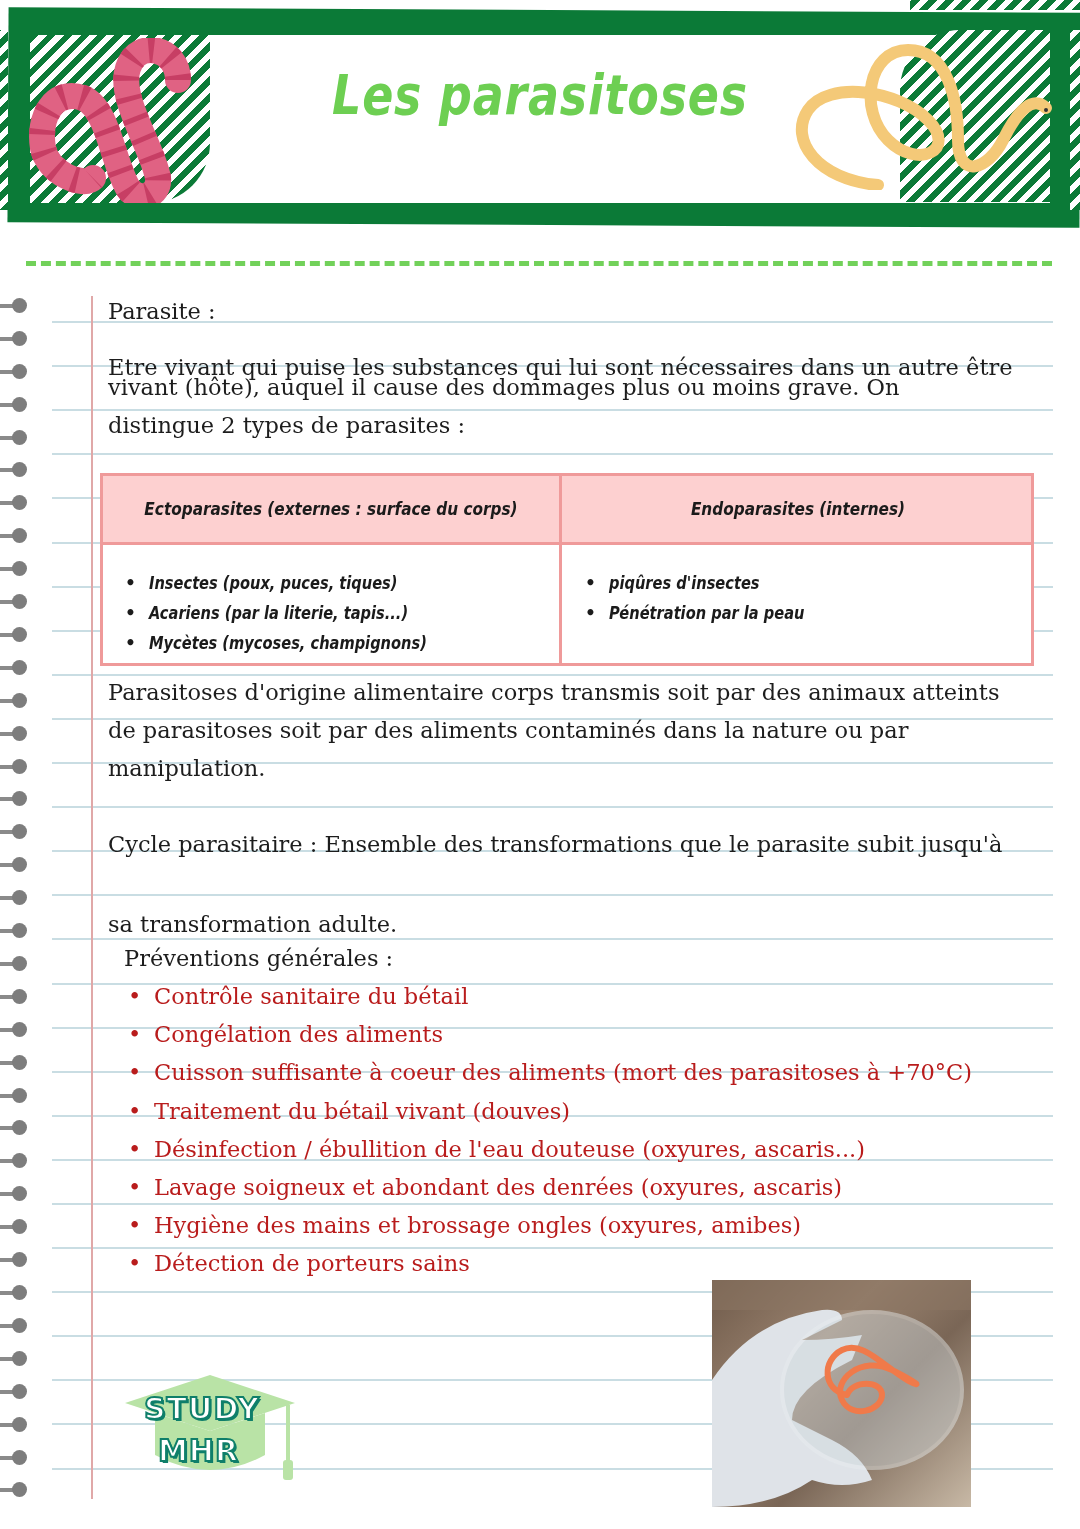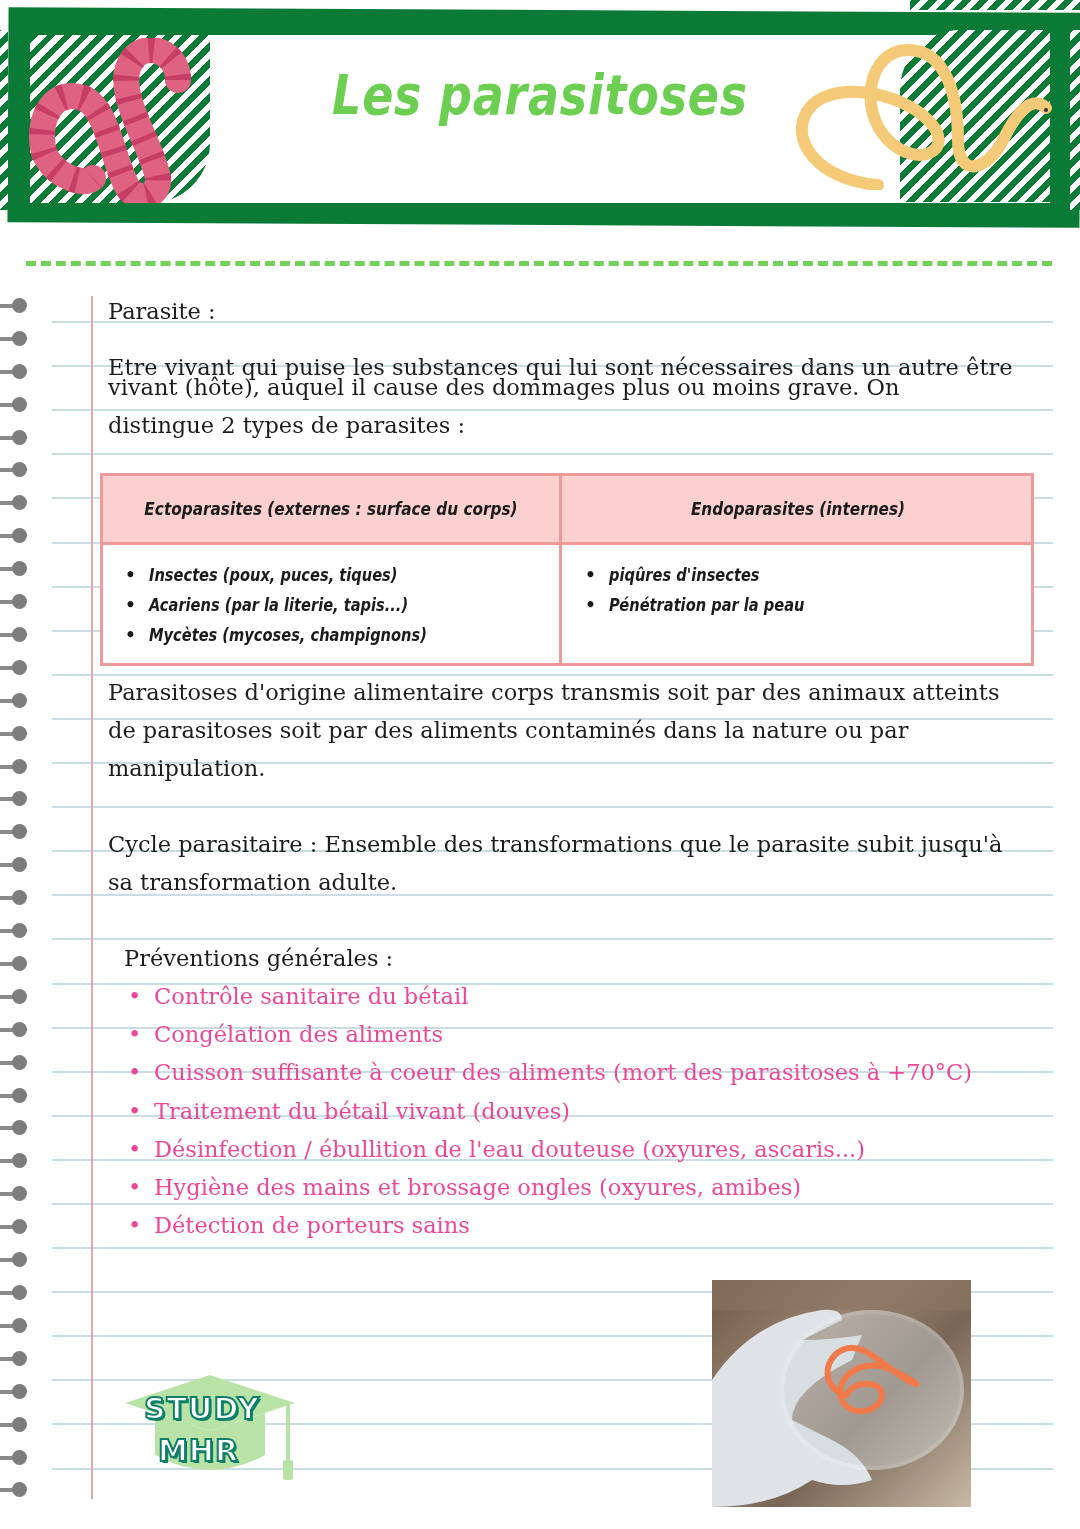--- a/index.html
+++ b/index.html
@@ -33,28 +33,28 @@
 
   .text { position:absolute; left:108px; font-size:22.5px; color:#1d1d1d; line-height:38px; white-space:nowrap; }
 
   
   .ptable { position:absolute; left:100px; top:473px; width:934px; height:193px; border:3px solid #ef9a9a; box-sizing:border-box; background:#fff; }
   .ptable .head { position:absolute; left:0; top:0; width:100%; height:66px; background:#fdd0d0; border-bottom:3px solid #ef9a9a; }
   .ptable .vsep { position:absolute; left:456px; top:0; width:3px; height:100%; background:#ef9a9a; }
   .ptable .hcell { position:absolute; top:0; height:66px; line-height:66px; text-align:center; font-family:"DejaVu Sans", sans-serif; font-style:italic; font-weight:bold; font-size:18px; color:#1b1b1b; }
   .ptable .hcell.left { left:0; width:456px; transform:scaleX(0.85); }
   .ptable .hcell.right { left:459px; width:472px; transform:scaleX(0.85); }
-  .ptable ul { position:absolute; top:84px; margin:0; padding:0 0 0 26px; list-style:none; font-family:"DejaVu Sans", sans-serif; font-style:italic; font-weight:bold; font-size:17px; color:#1b1b1b; }
+  .ptable ul { position:absolute; top:92px; margin:0; padding:0 0 0 26px; list-style:none; font-family:"DejaVu Sans", sans-serif; font-style:italic; font-weight:bold; font-size:17px; color:#1b1b1b; }
   .ptable ul li { line-height:30px; position:relative; padding-left:10px; transform-origin:left; }
   .ptable ul li::before { content:"•"; position:absolute; left:-14px; font-style:normal; }
   .ptable ul.left { left:10px; width:420px; }
   .ptable ul.right { left:470px; width:440px; }
   .ptable ul li span { display:inline-block; transform:scaleX(0.86); transform-origin:left; white-space:nowrap; }
 
-  .prev-list { position:absolute; left:128px; top:977px; margin:0; padding:0; list-style:none; font-size:22.5px; color:#ec4899; }
+  .prev-list { position:absolute; left:128px; top:977px; margin:0; padding:0; list-style:none; font-size:22.5px; color:#b91c1c; }
   .prev-list li { line-height:38.2px; white-space:nowrap; position:relative; padding-left:26px; }
   .prev-list li::before { content:"•"; position:absolute; left:0; }
 
   
   .logo { position:absolute; left:120px; top:1375px; width:180px; height:110px; }
   .logo .txt { position:absolute; font-family:"DejaVu Sans", sans-serif; font-weight:bold; font-size:30px; color:#ffffff; -webkit-text-stroke:2px #0f7f6a; text-shadow:2px 2px 0 #0f7f6a; letter-spacing:1px;text-align:center; }
 
   
   .photo { position:absolute; left:712px; top:1280px; width:259px; height:227px; overflow:hidden; background:linear-gradient(135deg,#6f5a4a 0%,#9b8470 35%,#7a6656 60%,#c8b9a6 100%); }
 </style>
@@ -283,29 +283,30 @@
     <li><span>piqûres d'insectes</span></li>
     <li><span>Pénétration par la peau</span></li>
   </ul>
 </div>
 
 <div class="text" style="top:673px;">Parasitoses d'origine alimentaire corps transmis soit par des animaux atteints</div>
 <div class="text" style="top:711px;">de parasitoses soit par des aliments contaminés dans la nature ou par</div>
 <div class="text" style="top:749px;">manipulation.</div>
 
 <div class="text" style="top:825px;">Cycle parasitaire : Ensemble des transformations que le parasite subit jusqu'à</div>
-<div class="text" style="top:863px;text-align:right;">sa transformation adulte.</div>
+<div class="text" style="top:905px;text-align:right;">sa transformation adulte.</div>
 
 <div class="text" style="top:939px;margin-left:16px;">Préventions générales :</div>
 <ul class="prev-list">
   <li>Contrôle sanitaire du bétail</li>
   <li>Congélation des aliments</li>
   <li>Cuisson suffisante à coeur des aliments (mort des parasitoses à +70°C)</li>
   <li>Traitement du bétail vivant (douves)</li>
   <li>Désinfection / ébullition de l'eau douteuse (oxyures, ascaris...)</li>
+  <li>Lavage soigneux et abondant des denrées (oxyures, ascaris)</li>
   <li>Hygiène des mains et brossage ongles (oxyures, amibes)</li>
   <li>Détection de porteurs sains</li>
 </ul>
 
 <div class="logo">
   <svg width="180" height="110" viewBox="0 0 180 110" style="position:absolute;left:0;top:0;">
     <polygon points="5,28 90,0 175,28 90,56" fill="#b9e3a6"></polygon>
     <path d="M35 38 L35 80 Q90 110 145 80 L145 38 L90 56 Z" fill="#b9e3a6"></path>
     <line x1="168" y1="30" x2="168" y2="95" stroke="#b9e3a6" stroke-width="4"></line>
     <rect x="163" y="85" width="10" height="20" rx="3" fill="#b9e3a6"></rect>

